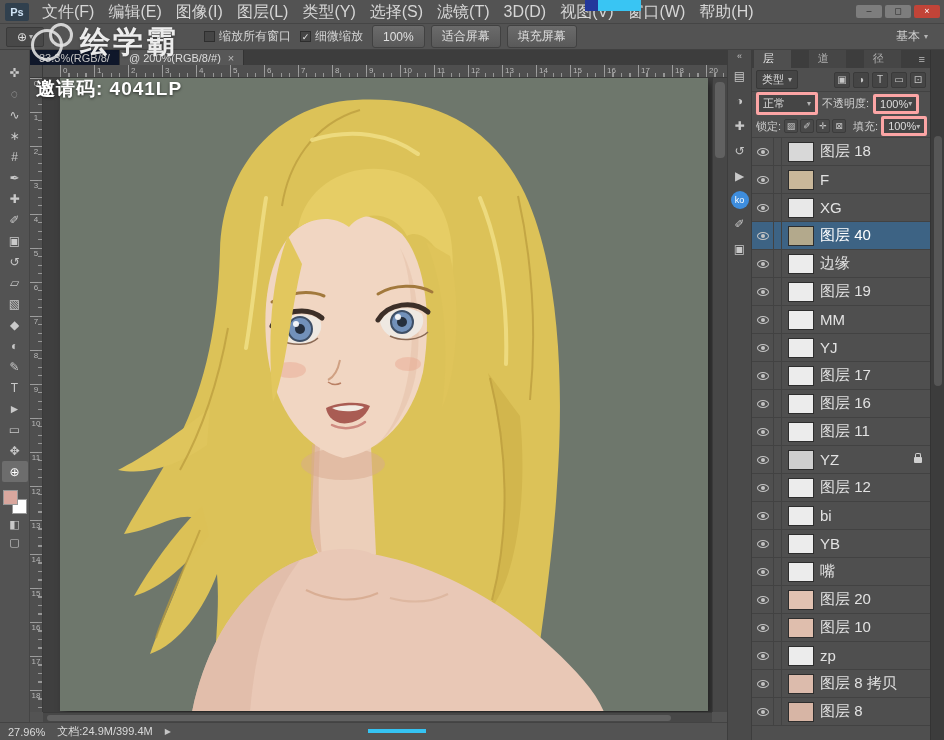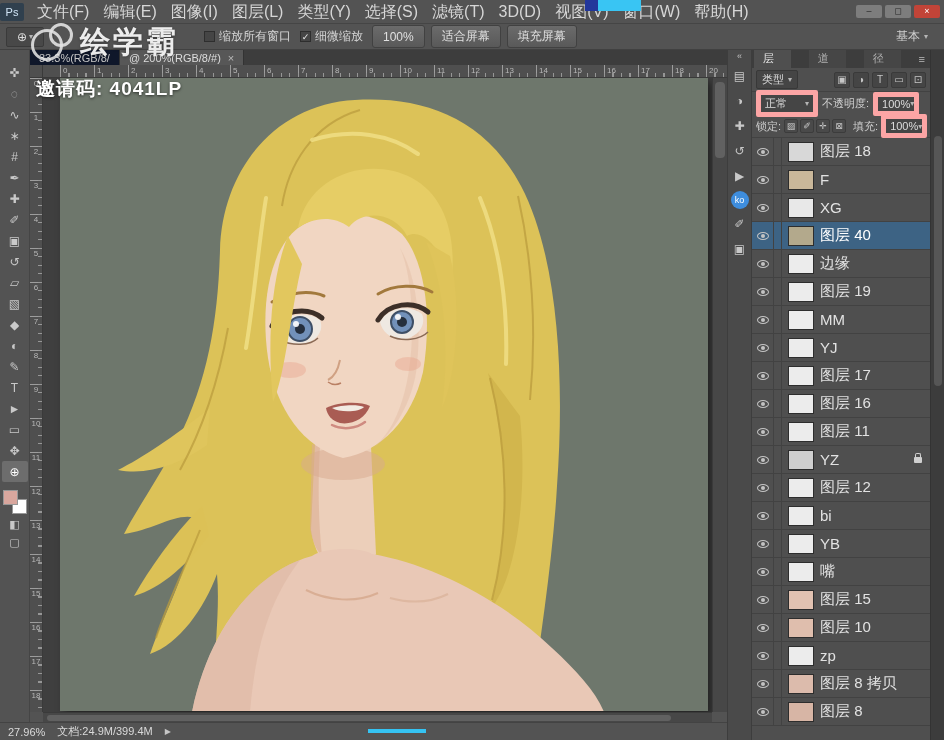--- a/index.html
+++ b/index.html
@@ -3,21 +3,21 @@
 <meta charset="utf-8">
 <style>
   *{box-sizing:border-box;margin:0;padding:0}
   html,body{background:#2b2b2b}
   #app{position:relative;width:944px;height:740px;background:#535353;overflow:hidden;
        font-family:"Liberation Sans","DejaVu Sans",sans-serif;color:#ccc;font-size:12px}
 
   
   .titlebar{position:absolute;left:0;top:0;width:944px;height:24px;background:#535353;
             border-bottom:1px solid #454545;display:flex;align-items:center;z-index:30}
-  .ps-logo{width:24px;height:18px;background:#30404e;color:#cfe3f5;font-weight:normal;
+  .ps-logo{width:24px;height:18px;margin-left:5px;background:#30404e;color:#cfe3f5;font-weight:bold;
            font-size:11px;display:flex;align-items:center;justify-content:center;border-radius:2px}
   .menus{display:flex;margin-left:6px}
   .menu-item{padding:0 7px;font-size:16px;line-height:24px;color:#d6d6d6;cursor:default}
   .tb-highlight{position:absolute;left:585px;top:0;display:flex;height:11px}
   .tb-hl-navy{width:13px;background:#23379b}
   .tb-hl-cyan{width:43px;background:#39c5f3}
   .win-controls{margin-left:auto;display:flex;gap:3px;margin-right:4px}
   .win-btn{width:26px;height:13px;font-size:9px;line-height:13px;text-align:center;background:#7d7d7d;
            color:#262626;border-radius:2px}
   .win-btn.close{background:#c14438;color:#fff}
@@ -115,21 +115,21 @@
   .ptab{font-size:11px;padding:2px 9px;background:#464646;color:#b0b0b0;border-radius:2px 2px 0 0}
   .ptab.active{background:#4f4f4f;color:#e8e8e8}
   .panel-menu{margin-left:auto;margin-right:5px;color:#bdbdbd;font-size:11px;line-height:18px}
   .filterrow{height:24px;display:flex;align-items:center;gap:3px;padding:0 4px;border-bottom:1px solid #424242}
   .kind-select{display:flex;align-items:center;gap:4px;background:#454545;border:1px solid #383838;
                border-radius:2px;font-size:11px;color:#ddd;padding:1px 5px}
   .ficon{width:16px;height:16px;display:flex;align-items:center;justify-content:center;font-size:10px;
          color:#c6c6c6;background:#454545;border:1px solid #3a3a3a;border-radius:2px}
   .blendrow{height:23px;display:flex;align-items:center;gap:4px;padding:0 4px}
   .select{display:flex;align-items:center;justify-content:space-between;background:#454545;
-          border:5px solid #fca5a5;border-radius:2px;font-size:11px;color:#ddd;padding:1px 4px}
+          border:3px solid #fca5a5;border-radius:2px;font-size:11px;color:#ddd;padding:1px 4px}
   .blend-select{width:62px}
   .opacity-select{width:46px}
   .small-label{font-size:11px;color:#cfcfcf;white-space:nowrap}
   .lockrow{height:23px;display:flex;align-items:center;gap:3px;padding:0 4px;border-bottom:1px solid #424242}
   .lockicon{width:14px;height:14px;font-size:9px;color:#c6c6c6;display:flex;align-items:center;
             justify-content:center;background:#4a4a4a;border:1px solid #3c3c3c;border-radius:2px}
   .layerlist{flex:1;overflow:hidden}
   .lrow{height:28px;display:flex;align-items:center;border-bottom:1px solid #424242;background:#4f4f4f}
   .lrow.selected{background:#3d6384}
   .eyecell{width:22px;height:100%;display:flex;align-items:center;justify-content:center;border-right:1px solid #424242}
@@ -560,21 +560,21 @@
           <div class="gapcell"></div>
           <div class="thumb" style="background: rgb(236, 236, 236);"></div>
           <span class="lname">嘴</span>
         </div>
         <div class="lrow">
           <div class="eyecell">
             <span class="eye"></span>
           </div>
           <div class="gapcell"></div>
           <div class="thumb" style="background: rgb(226, 194, 177);"></div>
-          <span class="lname">图层 15</span>
+          <span class="lname">图层 20</span>
         </div>
         <div class="lrow">
           <div class="eyecell">
             <span class="eye"></span>
           </div>
           <div class="gapcell"></div>
           <div class="thumb" style="background: rgb(223, 190, 173);"></div>
           <span class="lname">图层 10</span>
         </div>
         <div class="lrow">

